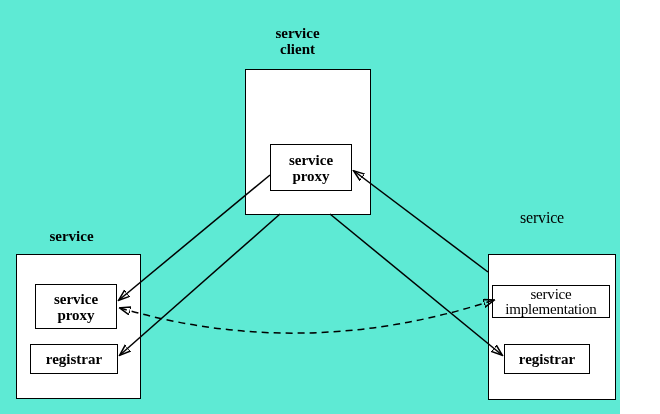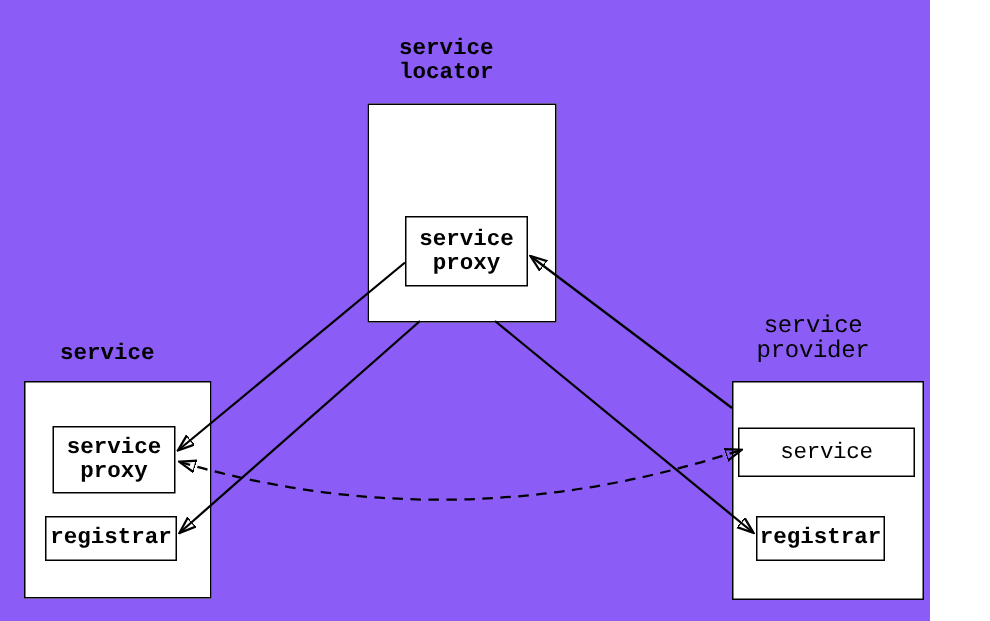--- a/index.html
+++ b/index.html
@@ -4,22 +4,22 @@
 <style>
   html, body {
     margin: 0;
     padding: 0;
     background: #ffffff;
   }
   #canvas {
     position: relative;
     width: 620px;
     height: 414px;
-    background: #8b5cf6;
-    font-family: Liberation Mono, monospace;
+    background: #5eead4;
+    font-family: Liberation Serif, serif;
     color: #000000;
     overflow: hidden;
   }
   .box {
     position: absolute;
     border: 1.5px solid #000000;
     background: #ffffff;
     box-sizing: border-box;
   }
   .inner-box {
@@ -70,50 +70,50 @@
     stroke-dasharray: 7 5;
   }
 </style>
 </head>
 <body>
 
 <div id="canvas">
 
   <div class="title bold-label" style="left:245px; top:25px; width:105px;">
     <div>service</div>
-    <div>locator</div>
+    <div>client</div>
   </div>
 
   <div class="title bold-label" style="left:29px; top:228px; width:85px;">
     <div>service</div>
   </div>
 
   <div class="title reg-label" style="left:492px; top:209px; width:100px;">
     <div>service</div>
-    <div>provider</div>
   </div>
 
   <div class="box" style="left:245px; top:69px; width:126px; height:146px;"></div>
   <div class="box inner-box bold-label" style="left:270px; top:144px; width:82px; height:47px;">
     <div>service</div>
     <div>proxy</div>
   </div>
 
   <div class="box" style="left:16px; top:254px; width:125px; height:145px;"></div>
   <div class="box inner-box bold-label" style="left:35px; top:284px; width:82px; height:45px;">
     <div>service</div>
     <div>proxy</div>
   </div>
   <div class="box inner-box bold-label" style="left:30px; top:344px; width:88px; height:30px;">
     <div>registrar</div>
   </div>
 
   <div class="box" style="left:488px; top:254px; width:128px; height:146px;"></div>
   <div class="box inner-box impl-label" style="left:492px; top:285px; width:118px; height:33px;">
     <div>service</div>
+    <div>implementation</div>
   </div>
   <div class="box inner-box bold-label" style="left:504px; top:344px; width:86px; height:30px;">
     <div>registrar</div>
   </div>
 
   <svg id="edges-layer" viewBox="0 0 660 414" xmlns="http://www.w3.org/2000/svg">
     <defs>
       <marker id="arrow" markerWidth="12" markerHeight="10" refX="10.5" refY="4.5" orient="auto-start-reverse" markerUnits="userSpaceOnUse">
         <path d="M0,0.5 L11,4.5 L0,8.5 z" fill="#000000" stroke="none"></path>
       </marker>

